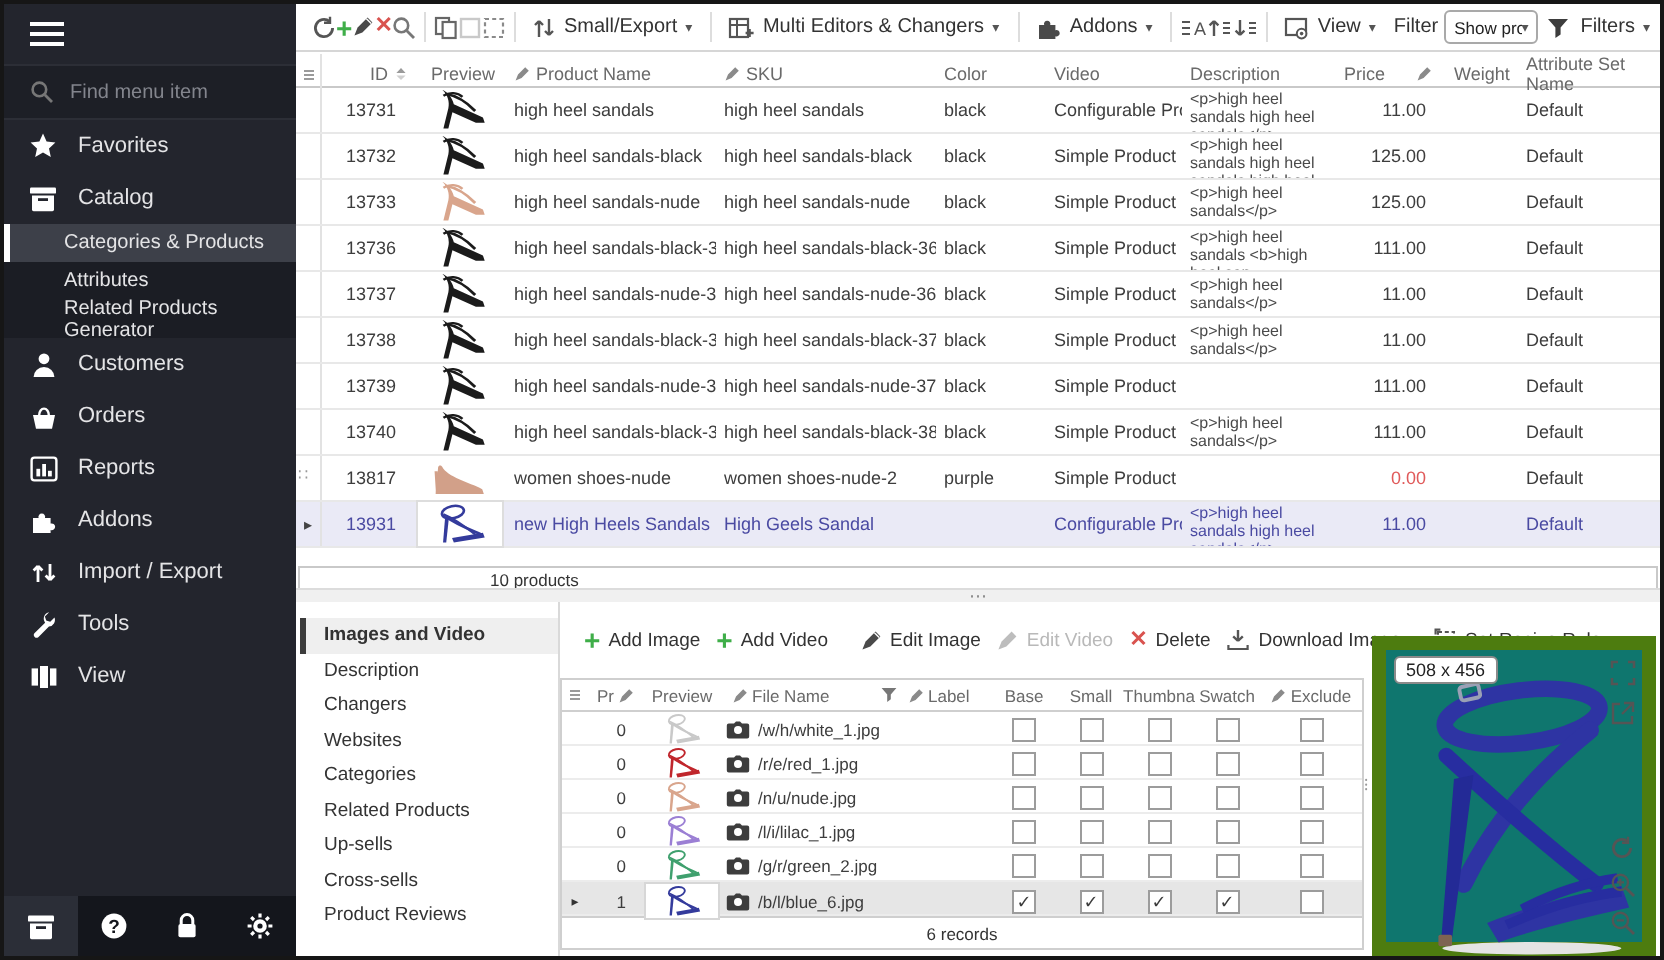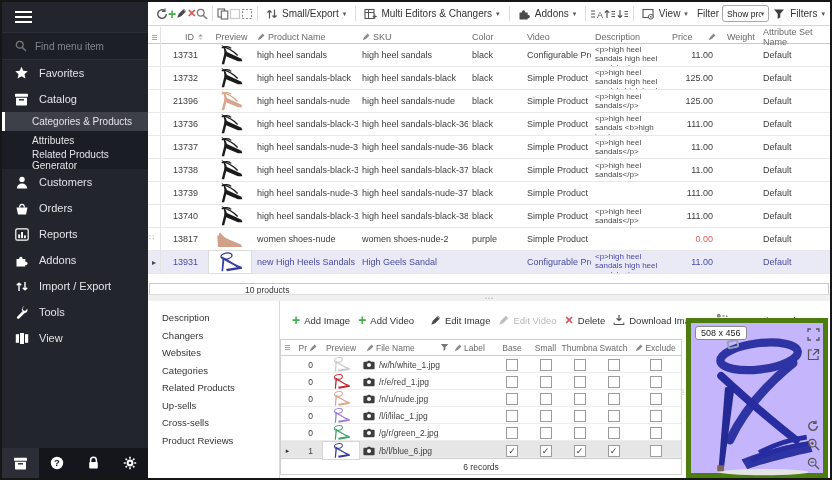--- a/index.html
+++ b/index.html
@@ -68,21 +68,21 @@
   .irow.sel { background:#e6e6e6; }
   .irow .iind { font-size:7px; color:#333; text-align:center; }
   .irow .ipr { text-align:right; padding-right:6px; }
   .irow .iprev { display:flex; align-items:center; justify-content:center; }
   .irow.sel .iprev .pbx { background:#fff; border:1px solid #d7d7d7; padding:0 7px; }
   .irow .ifile { display:flex; align-items:center; gap:4px; overflow:hidden; white-space:nowrap; }
   .cbwrap { display:flex; justify-content:center; }
   .cb { width:12px; height:12px; border:1px solid #9c9c9c; background:#fff; font-size:9px; line-height:11px; text-align:center; color:#3c3c3c; cursor:pointer; }
   .istatus { height:17px; border:1px solid #cfcfcf; border-top:1px solid #cfcfcf; font-size:8.5px; color:#333; display:flex; align-items:center; justify-content:center; }
   
-  .ppanel { position:absolute; left:538px; top:17px; width:142px; height:160px; background:#c4b5fd; border:5px solid #4d7c0f; }
+  .ppanel { position:absolute; left:538px; top:17px; width:142px; height:160px; background:#0f766e; border:7px solid #4d7c0f; }
   .szbadge { position:absolute; left:4px; top:3px; border:1px solid #8a8a8a; border-radius:3px; background:#fff; padding:1px 5px; font-size:9px; color:#222; z-index:3; }
   .pic { position:absolute; width:14px; height:14px; display:flex; align-items:center; justify-content:center; cursor:pointer; z-index:3; }
   .vhandle { position:absolute; font-size:8px; color:#999; letter-spacing:-1px; cursor:col-resize; line-height:1; }
 </style>
 </head>
 <body>
 
 <div id="root">
 
   <aside class="sidebar">
@@ -471,21 +471,21 @@
             <div>high heel sandals-black</div>
             <div>black</div>
             <div>Simple Product</div>
             <div class="cdesc">&lt;p&gt;high heel sandals high heel sandals high heel san...</div>
             <div class="cprice">125.00</div>
             <div></div>
             <div>Default</div>
           </div>
           <div class="prow">
             <div class="ind"></div>
-            <div class="cid">21396</div>
+            <div class="cid">13733</div>
             <div class="cprev">
               <svg width="30" height="22" viewBox="0 0 30 22" xmlns="http://www.w3.org/2000/svg">
                 <g transform="scale(0.8823529411764706 0.8461538461538461)">
                   <path d="M7 1 C10 4 11.2 8 10.4 12 L7.6 24 h2.8 L12.7 14.4 26 20.5 h5 l-1-3 L13.5 9.6 C12.6 5.6 9.8 2.2 7 1Z" fill="#d9a58c"></path>
                   <path d="M8.6 3.4 C15 4.5 21 8.5 25.6 13.6" fill="none" stroke="#d9a58c" stroke-width="1.6"></path>
                   <path d="M7.6 4.6 C11 2.2 15.8 2.6 18.4 5.2" fill="none" stroke="#d9a58c" stroke-width="1.4"></path>
                 </g>
               </svg>
             </div>
             <div>high heel sandals-nude</div>
@@ -652,20 +652,21 @@
     </div>
 
     <div class="vhandle" style="left:1px; top:232px;">∷</div>
 
     <div class="hsplit">
         <span>⋯</span>
       </div>
 
     <div class="bottom">
       <div class="tabs" id="tabs">
+          <div class="tab sel">Images and Video</div>
           <div class="tab">Description</div>
           <div class="tab">Changers</div>
           <div class="tab">Websites</div>
           <div class="tab">Categories</div>
           <div class="tab">Related Products</div>
           <div class="tab">Up-sells</div>
           <div class="tab">Cross-sells</div>
           <div class="tab">Product Reviews</div>
         </div>
 

